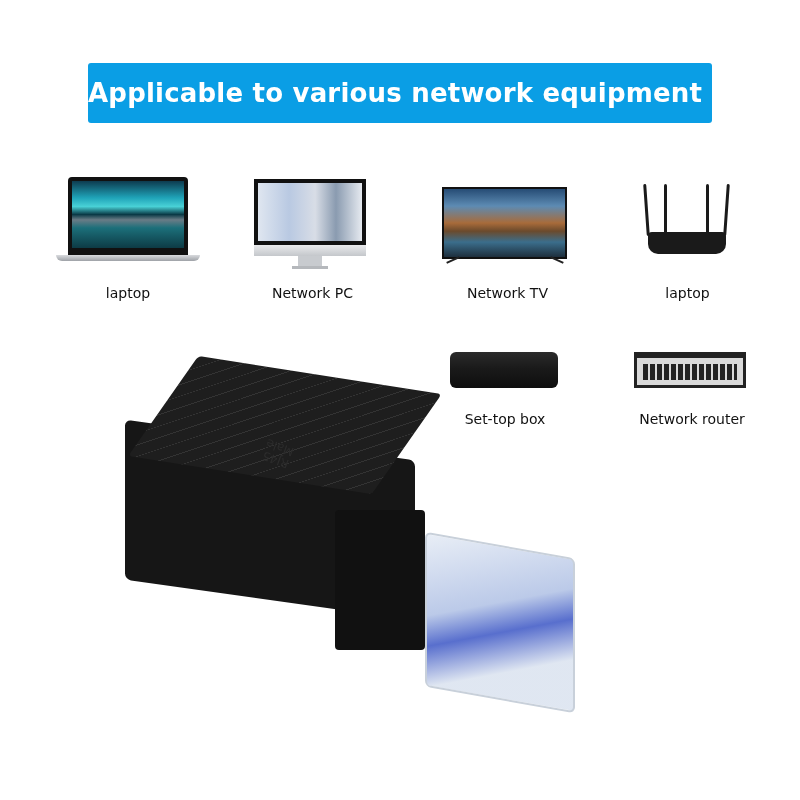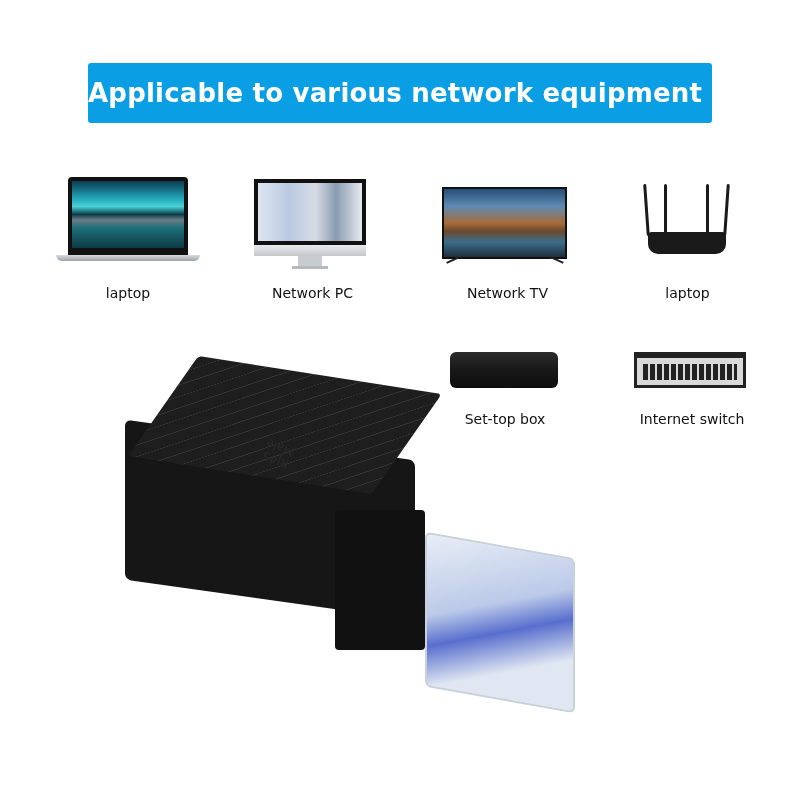--- a/index.html
+++ b/index.html
@@ -161,21 +161,21 @@
 
 <div class="stb"></div>
 <div class="device" style="left:440px; top:411px; width:130px;">
   <div class="label">Set-top box</div>
 </div>
 
 <div class="switch">
     <div class="ports"></div>
   </div>
 <div class="device" style="left:612px; top:411px; width:160px;">
-  <div class="label">Internet switch</div>
+  <div class="label">Network router</div>
 </div>
 
 <div>
   <div class="adapter-body"></div>
   <div class="adapter-top"></div>
   <div class="adapter-front"></div>
   <div class="plug"></div>
   <div class="adapter-text">
     <div>RJ45</div>
     <div>Male</div>

